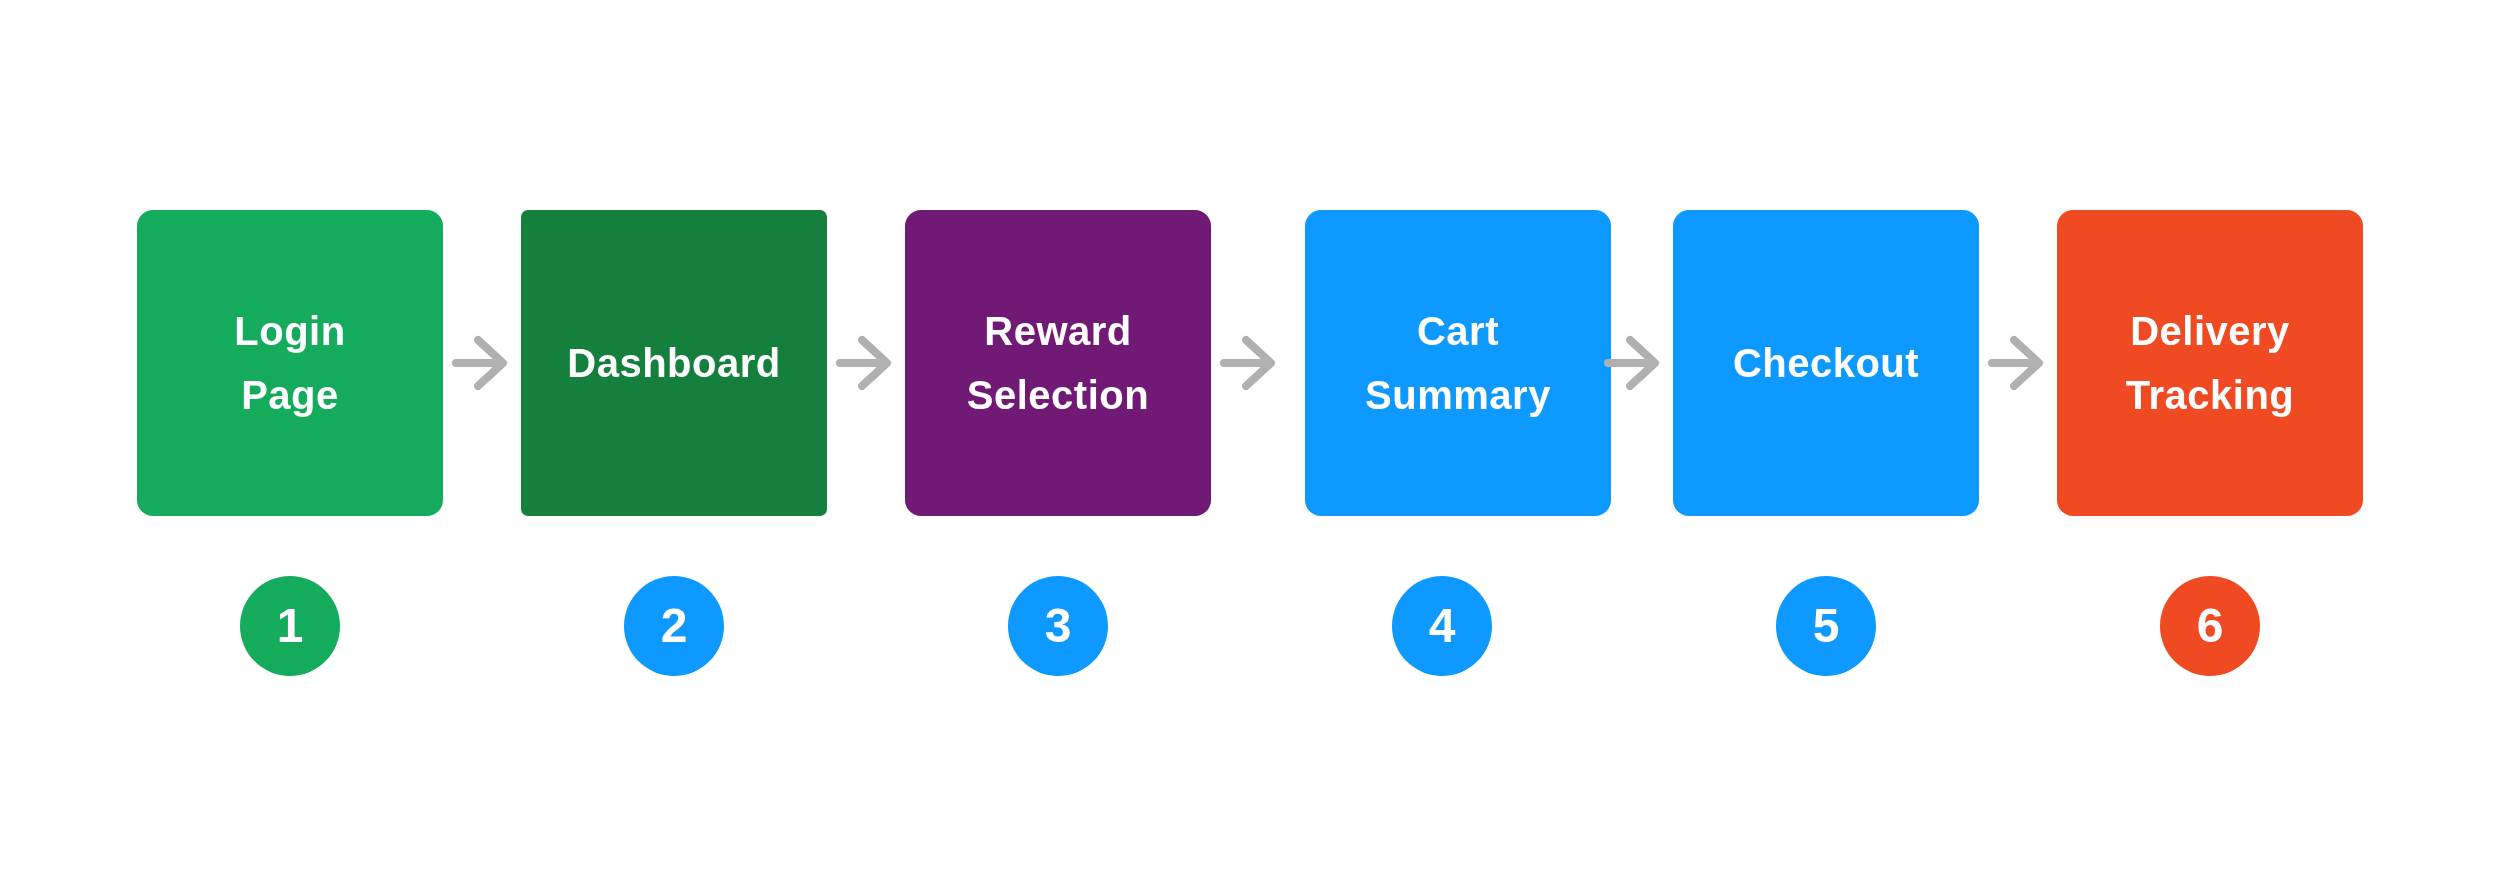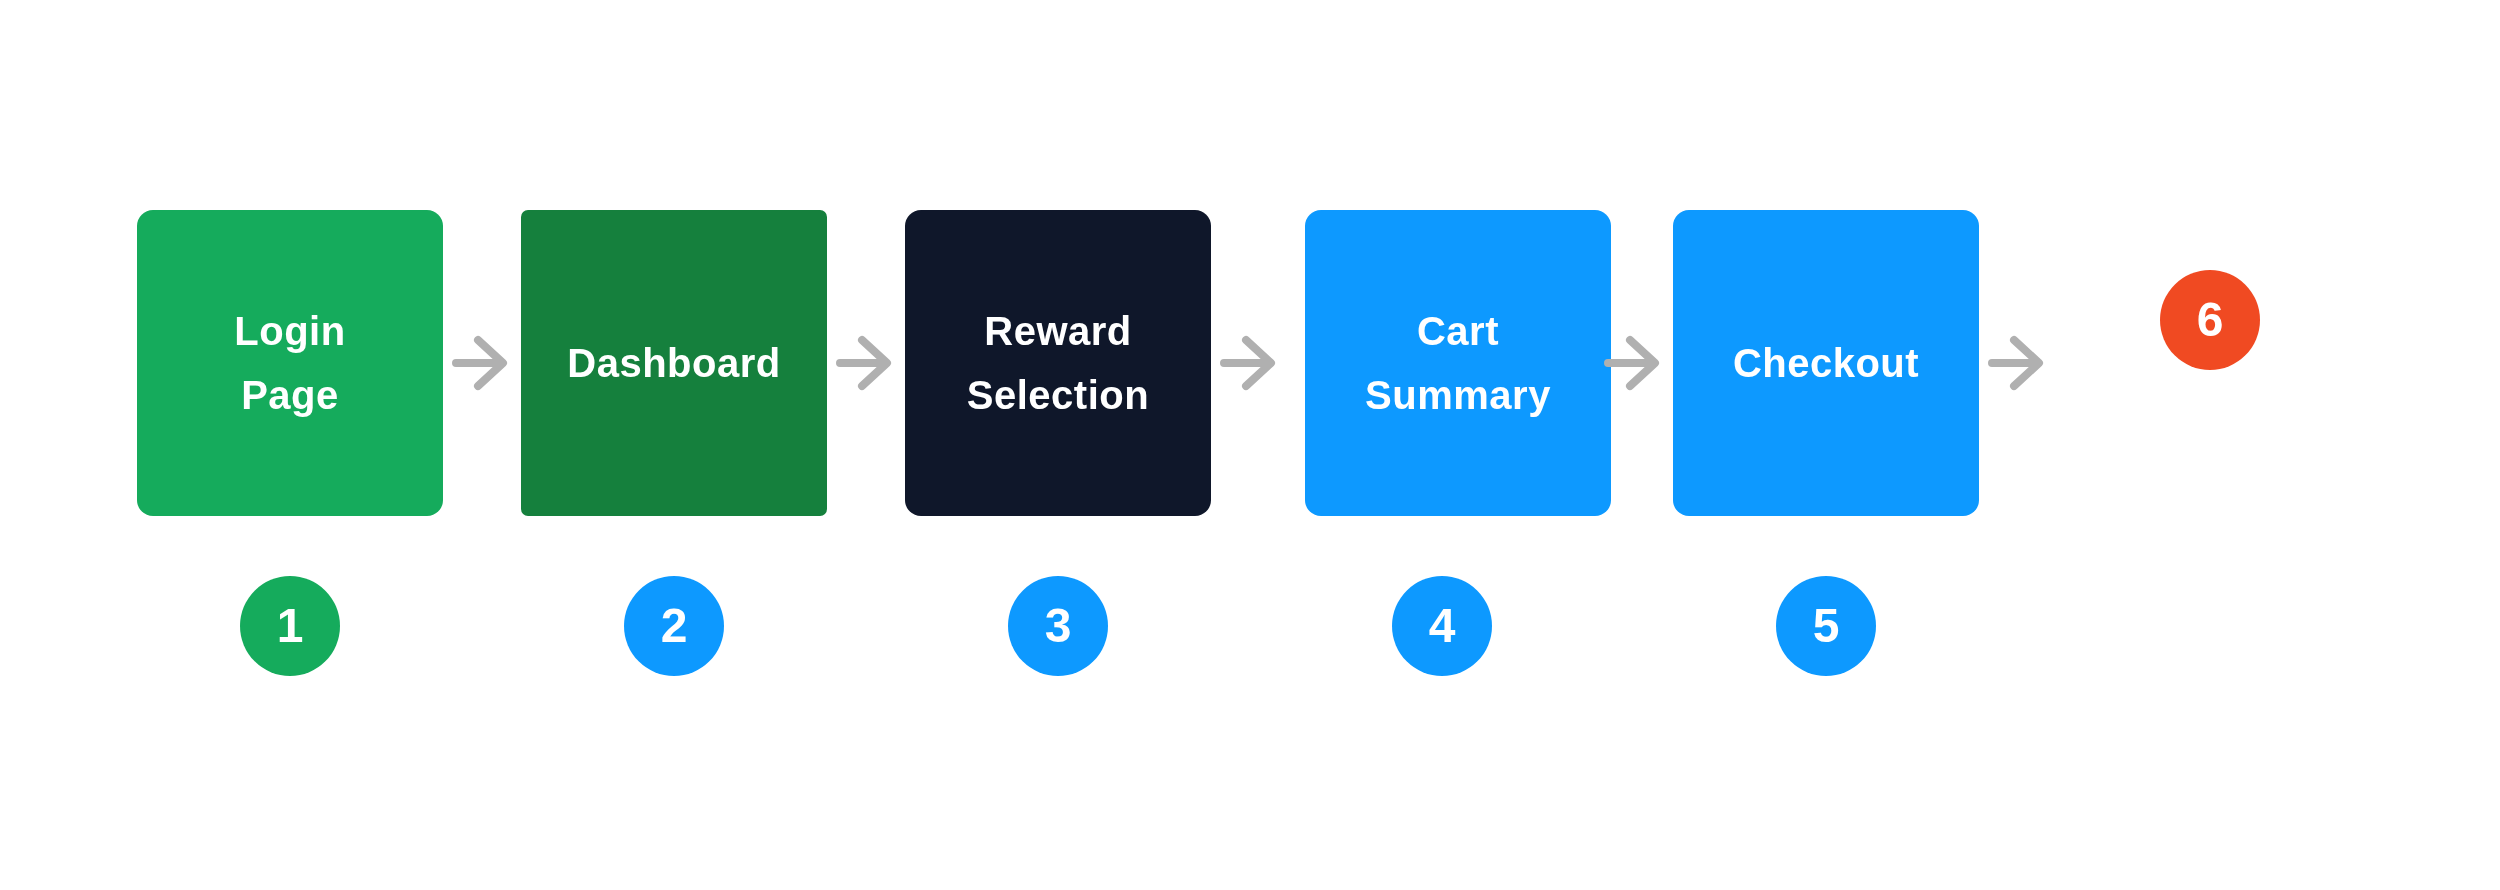--- a/index.html
+++ b/index.html
@@ -103,21 +103,21 @@
     </div>
   </div>
 
   <div class="arrow-cell">
     <svg width="60" height="56" viewBox="0 0 60 56" fill="none">
       <path class="arrow-path" d="M4 28 H44 M26 5 L51 28 L26 51" stroke="#B0B0B0" stroke-width="8" stroke-linecap="round" stroke-linejoin="round"></path>
     </svg>
   </div>
 
   <div class="step">
-    <div class="box" style="background: #0f172a;">
+    <div class="box" style="background: #701a75;">
       <div class="box-label">Reward
 Selection</div>
     </div>
     <div class="circle" style="background: rgb(13, 153, 255);">
       <span class="circle-num">3</span>
     </div>
   </div>
 
   <div class="arrow-cell">
     <svg width="60" height="56" viewBox="0 0 60 56" fill="none">
@@ -150,18 +150,22 @@
     </div>
   </div>
 
   <div class="arrow-cell">
     <svg width="60" height="56" viewBox="0 0 60 56" fill="none">
       <path class="arrow-path" d="M4 28 H44 M26 5 L51 28 L26 51" stroke="#B0B0B0" stroke-width="8" stroke-linecap="round" stroke-linejoin="round"></path>
     </svg>
   </div>
 
   <div class="step">
+    <div class="box" style="background: rgb(240, 74, 34);">
+      <div class="box-label">Delivery
+Tracking</div>
+    </div>
     <div class="circle" style="background: rgb(240, 74, 34);">
       <span class="circle-num">6</span>
     </div>
   </div>
 </div>
 </div>
 
 </body></html>

